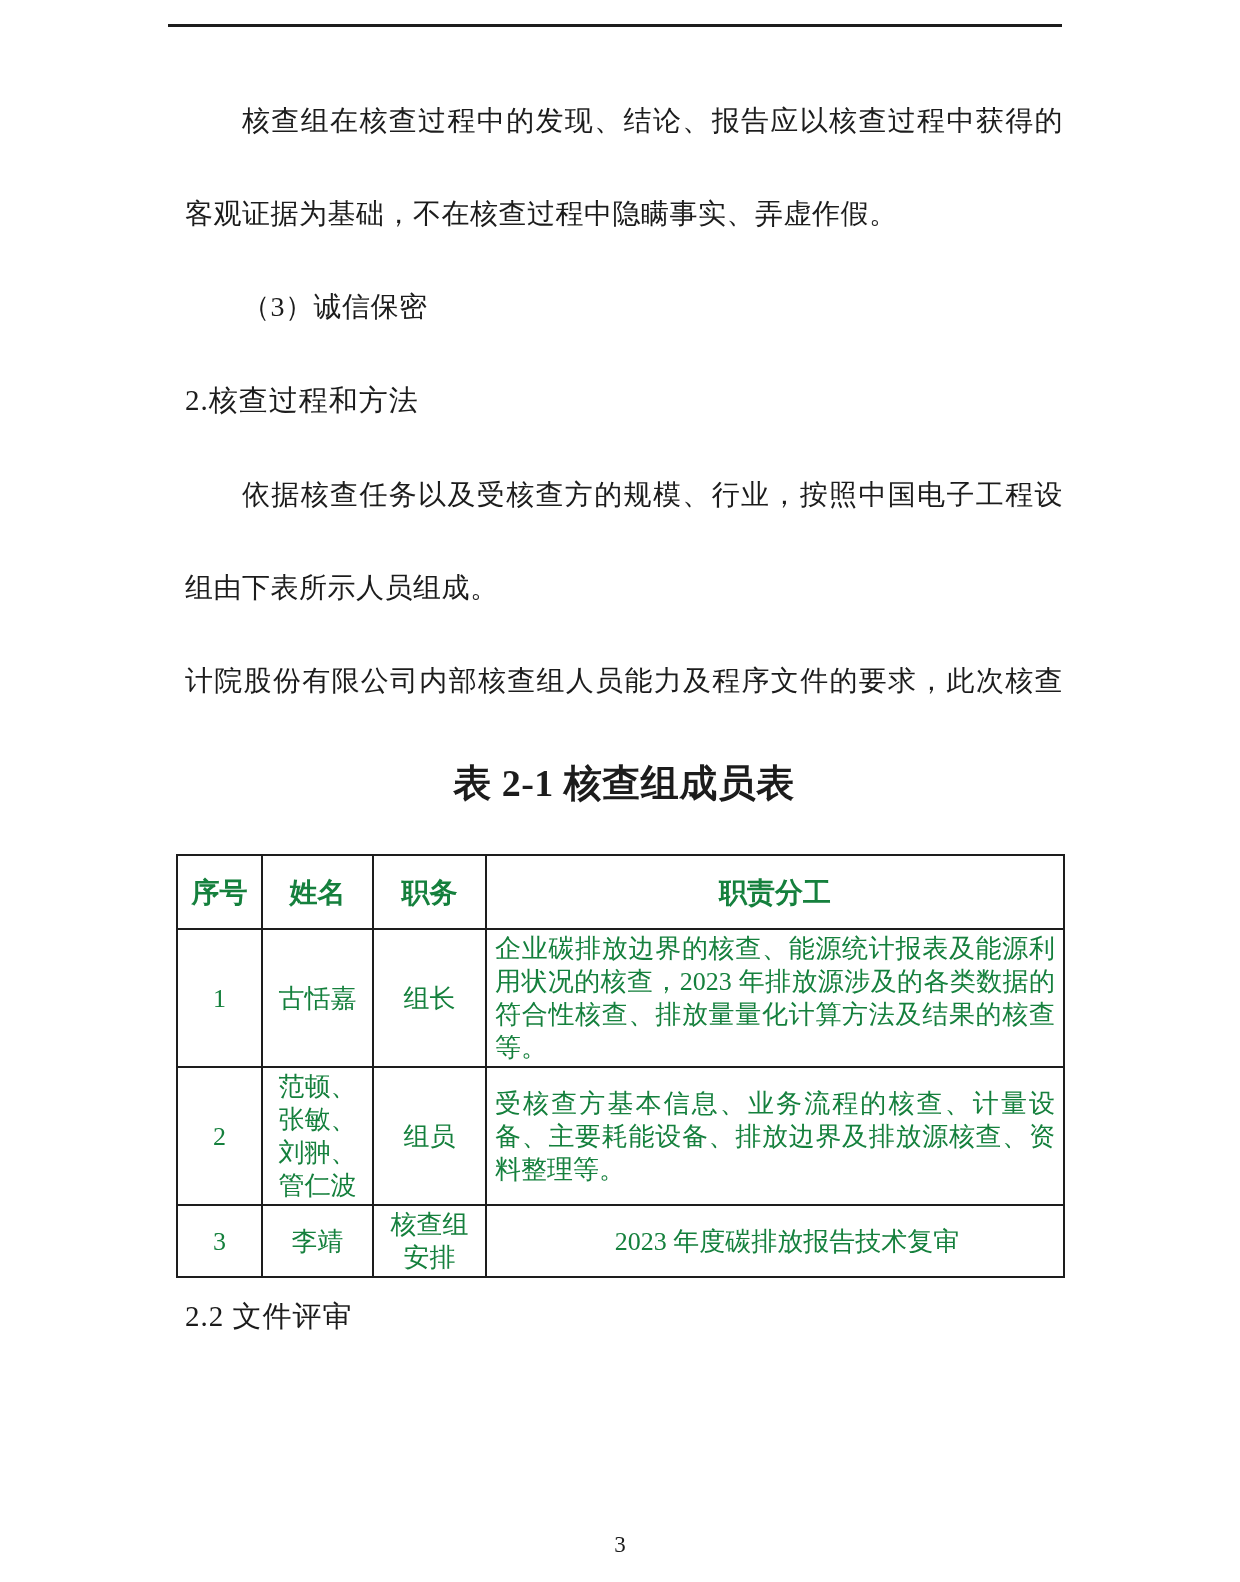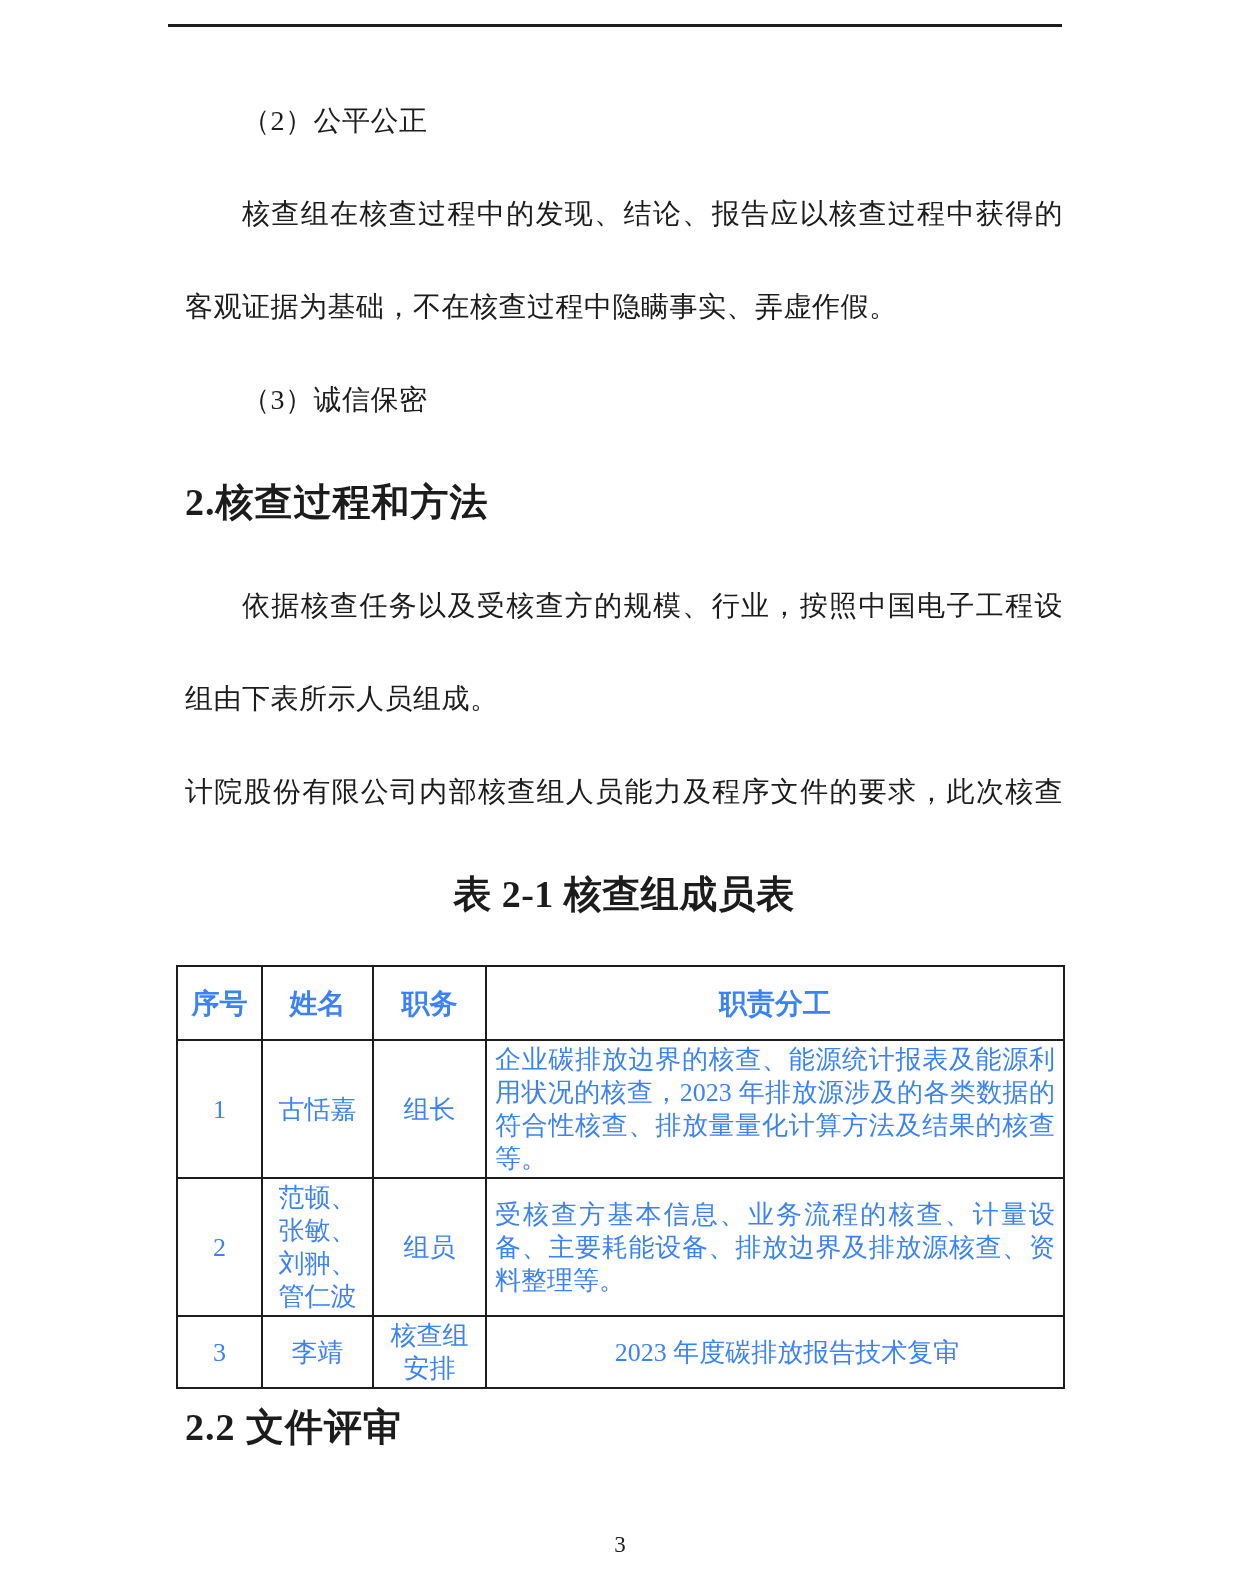--- a/index.html
+++ b/index.html
@@ -37,22 +37,22 @@
     overflow: visible;
   }
   .line.indent { padding-left: 57px; }
   .line.fill {
     white-space: normal;
     text-align: justify;
     text-align-last: justify;
     text-justify: inter-character;
   }
   .line.heading {
-    font-weight: bold;
-    font-size: 38px;
+    font-weight: normal;
+    font-size: 29px;
     letter-spacing: 1px;
   }
   .line.caption {
     text-align: center;
     font-weight: bold;
     font-size: 38px;
     padding-left: 0;
     white-space: normal;
     text-align-last: center;
   }
@@ -62,21 +62,21 @@
     height: 370px;
     border-collapse: collapse;
     table-layout: fixed;
   }
   table.members th, table.members td {
     border: 2px solid #1d1d1d;
     vertical-align: middle;
     font-size: 26px;
     line-height: 33px;
     padding: 2px 8px;
-    color: #3b82f6;
+    color: #15803d;
   }
   table.members th {
     font-weight: bold;
     font-size: 28px;
     text-align: center;
     height: 68px;
   }
   td.c-no, td.c-name, td.c-role { text-align: center; padding: 2px 10px; }
   td.c-duty {
     text-align: justify;
@@ -98,21 +98,20 @@
     color: #1c1c1c;
   }
 </style>
 </head>
 <body>
 
 <div class="page">
   <div class="header-rule"></div>
 
   <div class="content">
-    <p class="line indent">（2）公平公正</p>
     <p class="line indent fill">核查组在核查过程中的发现、结论、报告应以核查过程中获得的</p>
     <p class="line">客观证据为基础，不在核查过程中隐瞒事实、弄虚作假。</p>
     <p class="line indent">（3）诚信保密</p>
     <p class="line heading">2.核查过程和方法</p>
     <p class="line indent fill">依据核查任务以及受核查方的规模、行业，按照中国电子工程设</p>
     <p class="line">组由下表所示人员组成。</p>
     <p class="line fill">计院股份有限公司内部核查组人员能力及程序文件的要求，此次核查</p>
     <p class="line caption">表 2-1 核查组成员表</p>
 
     <table class="members">

